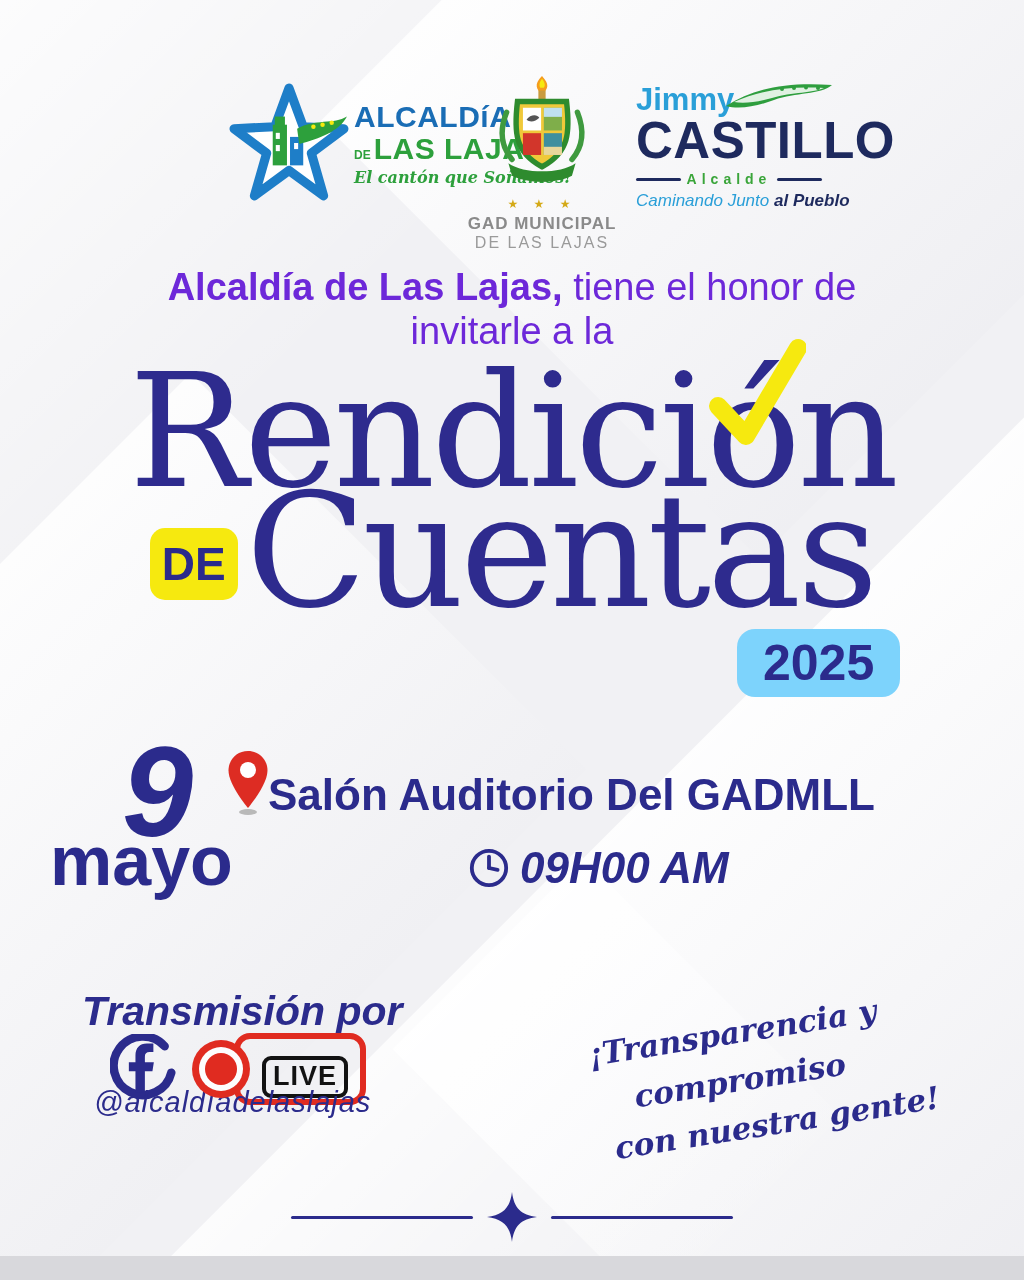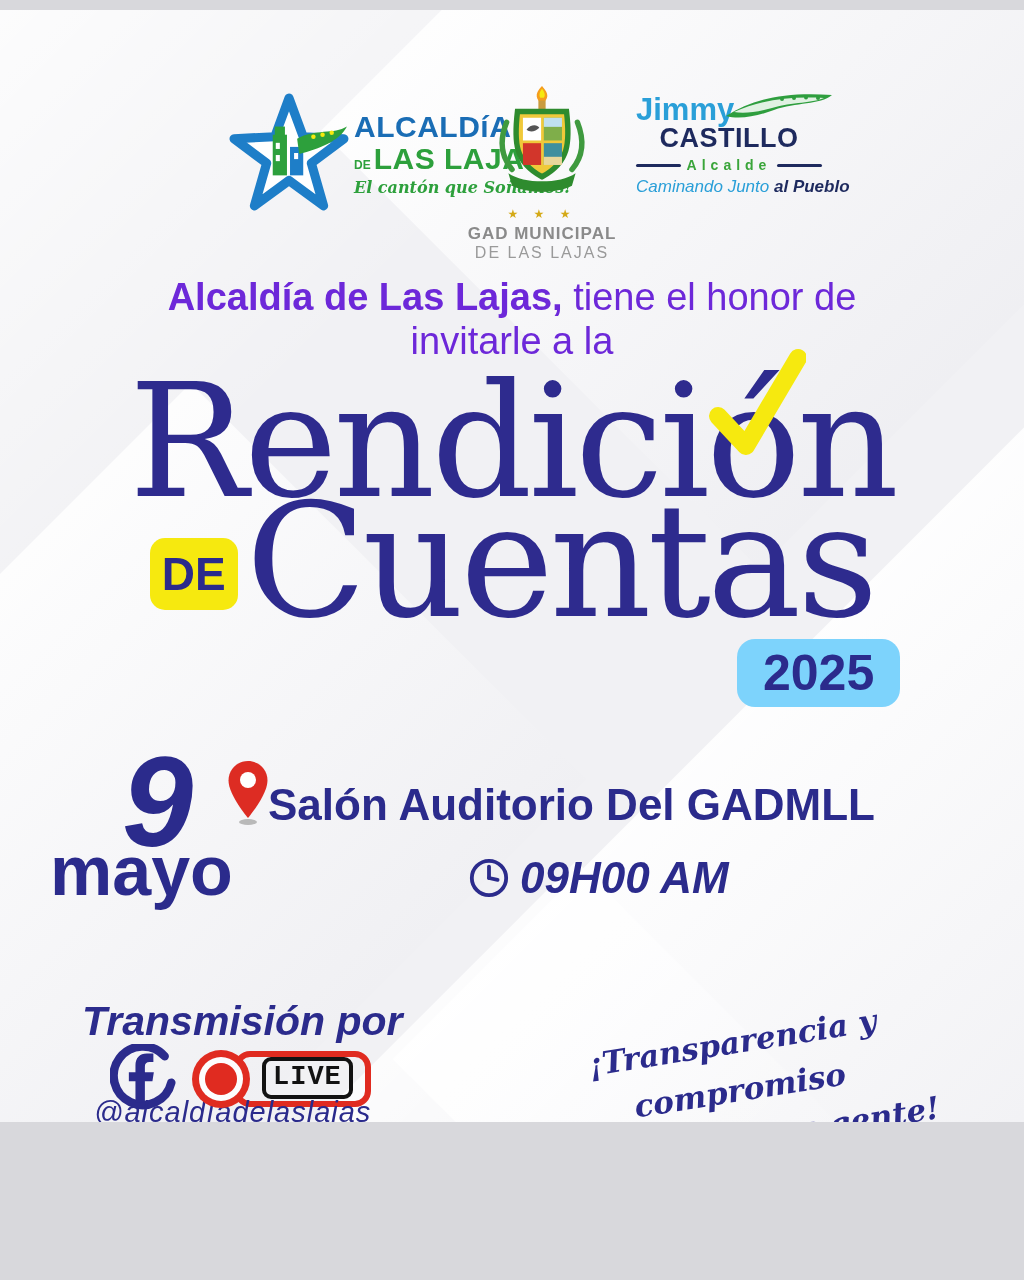--- a/index.html
+++ b/index.html
@@ -1,17 +1,17 @@
 <!DOCTYPE html>
 <html><head>
 <meta charset="utf-8">
 <style>
   html,body{margin:0;padding:0;background:#d8d8dc;}
   .canvas{
-    position:relative;width:1024px;height:1112px;margin:10px auto;
+    position:relative;width:1024px;height:1256px;margin:0 auto;
     background:#f1f1f4;overflow:hidden;
     font-family:"Liberation Sans",sans-serif;
   }
   
   .bg-shape{position:absolute;pointer-events:none;}
   .bg1{left:-320px;top:-140px;width:900px;height:560px;transform:rotate(-45deg);
        background:linear-gradient(180deg,rgba(255,255,255,.95),rgba(255,255,255,0));}
   .bg2{left:420px;top:-260px;width:820px;height:620px;transform:rotate(-45deg);
        background:linear-gradient(180deg,rgba(255,255,255,.9),rgba(233,233,238,.25));}
   .bg3{left:-260px;top:560px;width:760px;height:560px;transform:rotate(-45deg);
@@ -33,21 +33,21 @@
 
   .logo-gad{position:absolute;left:462px;top:76px;width:160px;text-align:center;}
   .gad-shield{width:104px;height:118px;}
   .gad-stars{font-size:12px;color:#d4a917;letter-spacing:6px;line-height:1;}
   .gad-l1{margin-top:4px;font-size:17px;font-weight:700;color:#8a8a8a;letter-spacing:1px;}
   .gad-l2{font-size:16px;font-weight:400;color:#9a9a9a;letter-spacing:2px;}
 
   .logo-jimmy{position:absolute;left:636px;top:84px;width:186px;}
   .jim-flag{position:absolute;right:-12px;top:-4px;width:110px;height:36px;}
   .jim-first{font-size:31px;font-weight:700;color:#2a9fd8;line-height:1;}
-  .jim-last{font-size:27px;font-weight:900;color:#1e2a5e;line-height:1;letter-spacing:.5px;text-align:center;}
+  .jim-last{font-size:51px;font-weight:900;color:#1e2a5e;line-height:1;letter-spacing:.5px;}
   .jim-role-row{display:flex;align-items:center;margin-top:5px;}
   .jim-dash{flex:1;height:3px;background:#1e2a5e;border-radius:2px;}
   .jim-role{font-size:14px;font-weight:700;color:#3aa53a;letter-spacing:5px;margin:0 6px;}
   .jim-tag{margin-top:4px;font-size:17px;font-style:italic;text-align:left;white-space:nowrap;}
   .jim-tag-light{color:#2a9fd8;font-weight:500;}
   .jim-tag-bold{color:#1e2a5e;font-weight:800;}
 
   
   .intro{position:absolute;left:0;right:0;top:266px;text-align:center;
          font-size:38px;color:#6d28d9;line-height:1.15;}
@@ -85,21 +85,21 @@
   .bc-label{position:absolute;left:82px;top:988px;font-size:41px;font-weight:900;
             font-style:italic;color:#2b2b8c;}
   .fb-icon{position:absolute;left:110px;top:1034px;width:66px;height:66px;}
   .live-badge{position:absolute;left:192px;top:1040px;height:58px;display:flex;align-items:center;}
   .rec-outer{width:58px;height:58px;border-radius:50%;background:#e02b20;
              display:flex;align-items:center;justify-content:center;z-index:2;}
   .rec-gap{width:44px;height:44px;border-radius:50%;background:#fdfdfd;
            display:flex;align-items:center;justify-content:center;}
   .rec-dot{width:32px;height:32px;border-radius:50%;background:#e02b20;}
   .live-rect{margin-left:-16px;border:6px solid #e02b20;border-radius:16px;height:44px;
-             display:flex;align-items:flex-start;padding:0 12px 0 22px;font-family:Liberation Mono, monospace;}
+             display:flex;align-items:center;padding:16px 12px 0 22px;}
   .live-text{border:4px solid #121212;border-radius:9px;padding:0 7px;
              font-size:27px;font-weight:900;color:#121212;letter-spacing:1px;line-height:1.25;}
   .handle{position:absolute;left:94px;top:1086px;font-size:29px;font-style:italic;
           font-weight:500;color:#2b2b8c;letter-spacing:1px;}
 
   
   .slogan{position:absolute;left:505px;top:1008px;width:470px;transform:rotate(-9deg);
           text-align:center;font-family:"DejaVu Serif",serif;font-style:italic;
           font-weight:700;font-size:31px;color:#2b2b8c;line-height:1.55;}
   .slogan .l2{display:block;margin-left:60px;}

